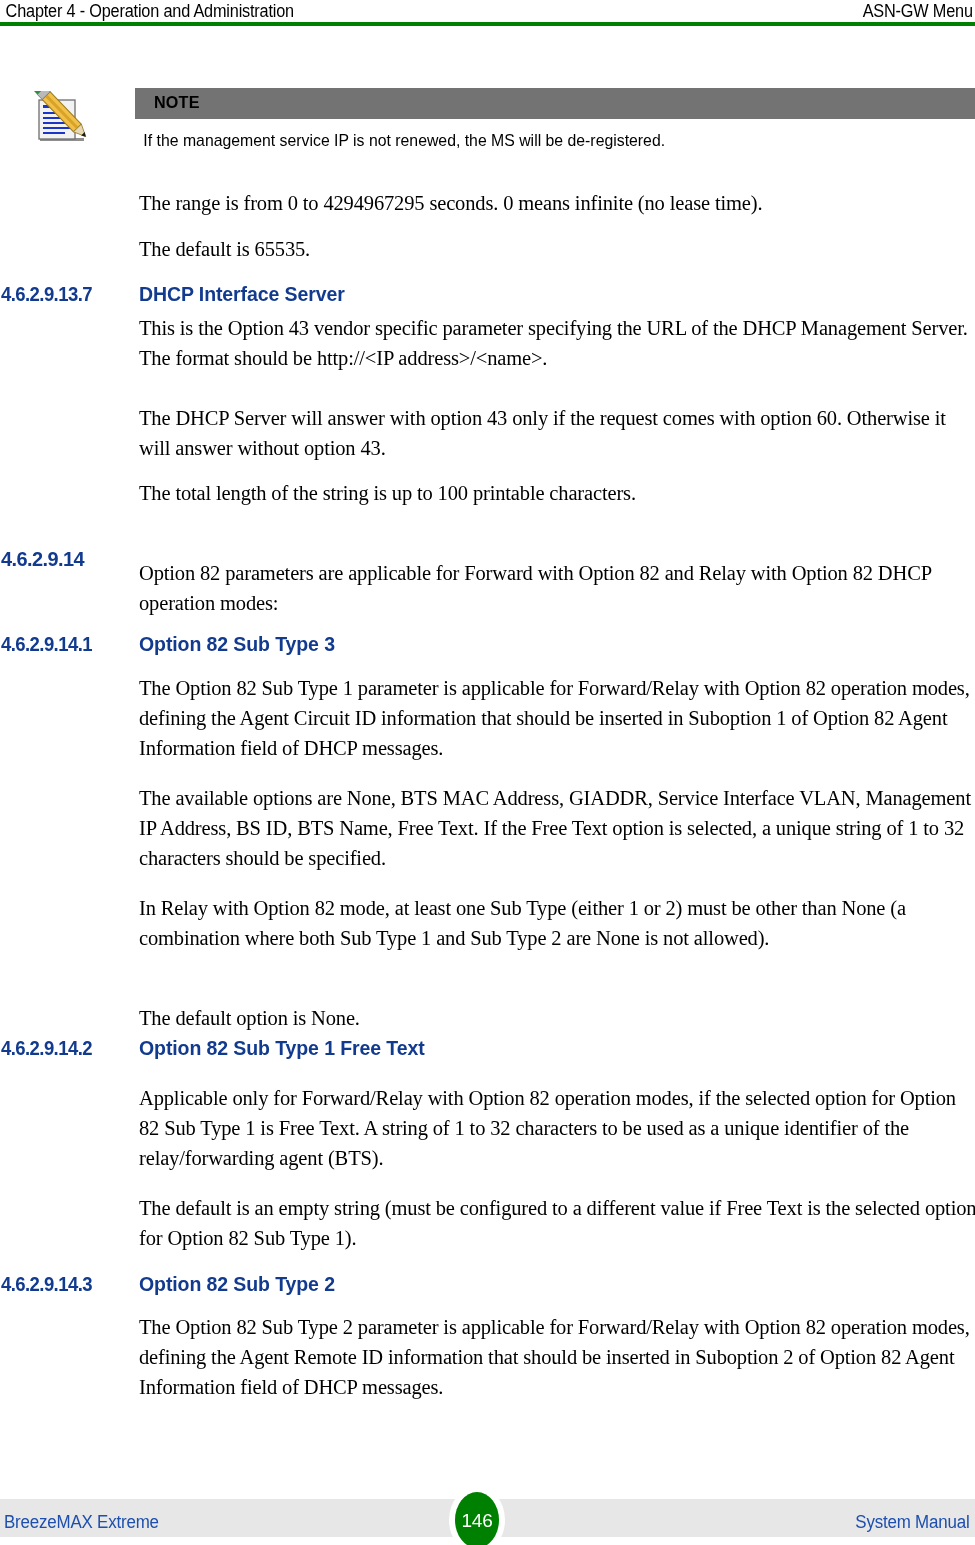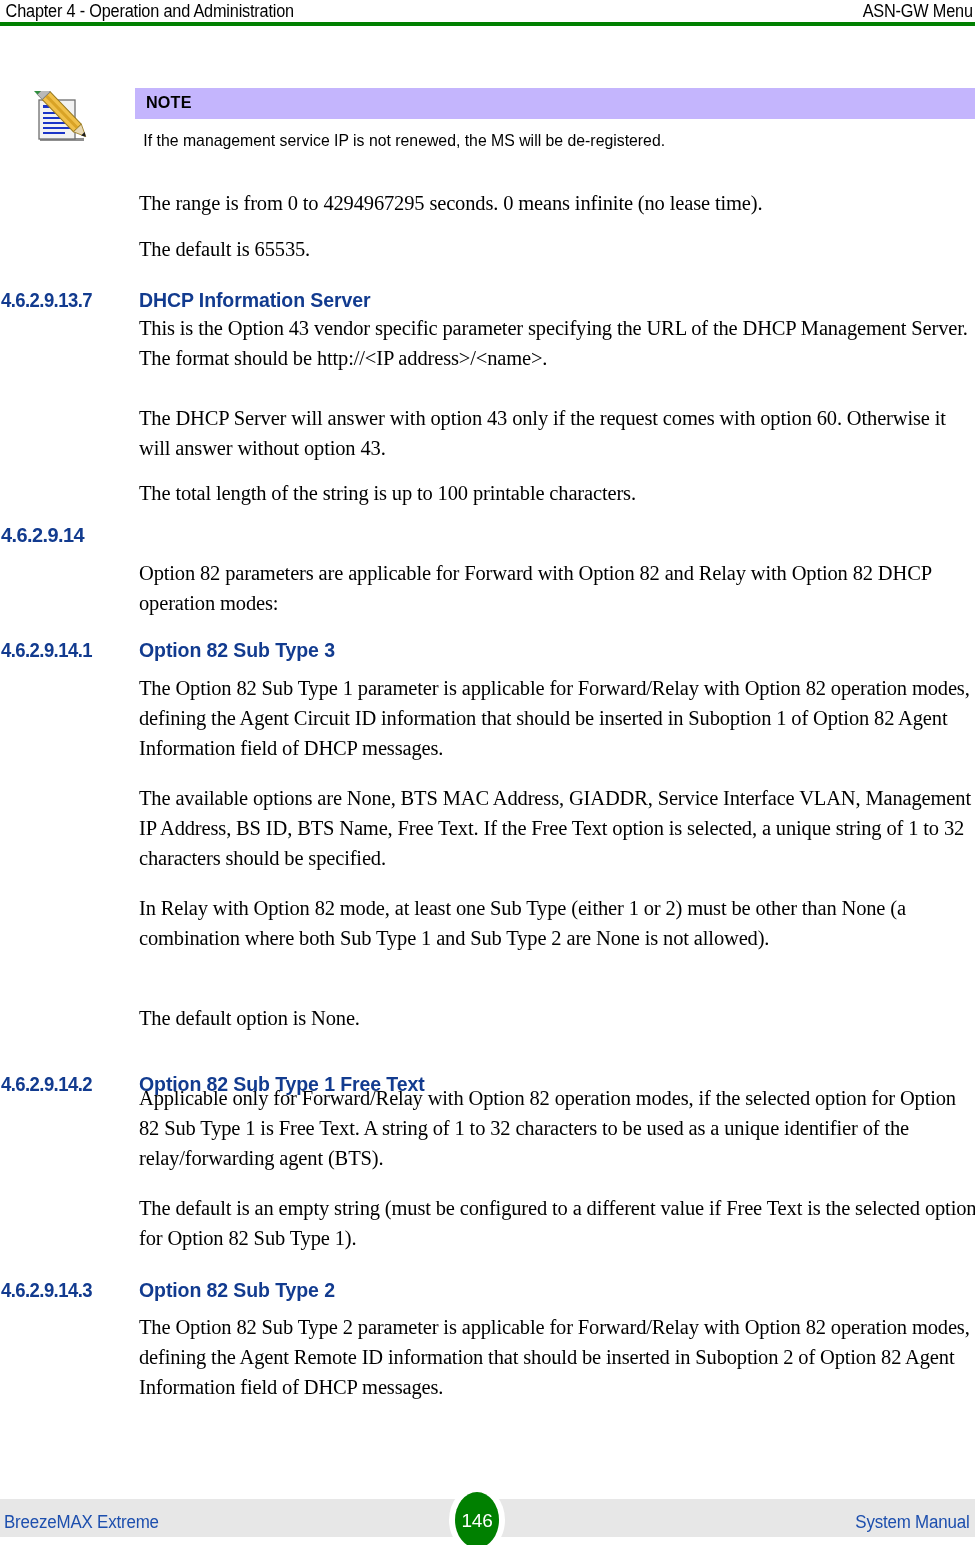--- a/index.html
+++ b/index.html
@@ -65,25 +65,25 @@
     width: 64px;
     height: 58px;
   }
   .note-body {
     position: absolute;
     left: 135px;
     top: 0;
     width: 840px;
   }
   .note-title-bar {
-    background: #c4b5fd;
+    background: #737373;
     height: 31px;
     width: 840px;
     box-sizing: border-box;
-    padding: 4px 0 0 11px;
+    padding: 4px 0 0 19px;
   }
   .note-title {
     font-family: "Liberation Sans", sans-serif;
     font-weight: bold;
     font-size: 17px;
     line-height: 22px;
     color: #000;
     letter-spacing: 0.2px;
     display: inline-block;
     transform: scaleX(0.95);
@@ -134,21 +134,21 @@
     padding-left: 1px;
     box-sizing: border-box;
     letter-spacing: -0.6px;
     transform: scaleX(0.95);
     transform-origin: left center;
   }
   .heading .ttl {
     flex: 1 1 auto;
     letter-spacing: -0.1px;
   }
-  .h-lvl7 { font-size: 19.5px; line-height: 25px; margin-top: 6px; }
+  .h-lvl7 { font-size: 19.5px; line-height: 25px; }
   .h-lvl6 { font-size: 21px;   line-height: 27px; }
 
   
   .page-footer {
     position: absolute;
     left: 0;
     top: 1499px;
     width: 975px;
     height: 38px;
     background: #e7e7e7;
@@ -250,33 +250,33 @@
 
 <div class="body-col" style="top:188px;">
   <p class="para">The range is from 0 to 4294967295 seconds. 0 means infinite (no lease time).</p>
 </div>
 <div class="body-col" style="top:234px;">
   <p class="para">The default is 65535.</p>
 </div>
 
 <div class="heading h-lvl7" style="top:282px;">
   <span class="num">4.6.2.9.13.7</span>
-  <span class="ttl">DHCP Information Server</span>
+  <span class="ttl">DHCP Interface Server</span>
 </div>
 <div class="body-col" style="top:313px;">
   <p class="para">This is the Option 43 vendor specific parameter specifying the URL of the DHCP Management Server. The format should be http://&lt;IP address&gt;/&lt;name&gt;.</p>
 </div>
 <div class="body-col" style="top:403px;">
   <p class="para">The DHCP Server will answer with option 43 only if the request comes with option 60. Otherwise it will answer without option 43.</p>
 </div>
 <div class="body-col" style="top:478px;">
   <p class="para">The total length of the string is up to 100 printable characters.</p>
 </div>
 
-<div class="heading h-lvl6" style="top:521px;gap:44px;">
+<div class="heading h-lvl6" style="top:545px;gap:44px;">
   <span class="num">4.6.2.9.14</span>
 </div>
 <div class="body-col" style="top:558px;">
   <p class="para">Option 82 parameters are applicable for Forward with Option 82 and Relay with Option 82 DHCP operation modes:</p>
 </div>
 
 <div class="heading h-lvl7" style="top:632px;">
   <span class="num">4.6.2.9.14.1</span>
   <span class="ttl">Option 82 Sub Type 3</span>
 </div>
@@ -286,21 +286,21 @@
 <div class="body-col" style="top:783px;">
   <p class="para">The available options are None, BTS MAC Address, GIADDR, Service Interface VLAN, Management IP Address, BS ID, BTS Name, Free Text. If the Free Text option is selected, a unique string of 1 to 32 characters should be specified.</p>
 </div>
 <div class="body-col" style="top:893px;">
   <p class="para">In Relay with Option 82 mode, at least one Sub Type (either 1 or 2) must be other than None (a combination where both Sub Type 1 and Sub Type 2 are None is not allowed).</p>
 </div>
 <div class="body-col" style="top:1003px;">
   <p class="para">The default option is None.</p>
 </div>
 
-<div class="heading h-lvl7" style="top:1066px;align-items:center;">
+<div class="heading h-lvl7" style="top:1036px;align-items:center;">
   <span class="num">4.6.2.9.14.2</span>
   <span class="ttl">Option 82 Sub Type 1 Free Text</span>
 </div>
 <div class="body-col" style="top:1083px;">
   <p class="para">Applicable only for Forward/Relay with Option 82 operation modes, if the selected option for Option 82 Sub Type 1 is Free Text. A string of 1 to 32 characters to be used as a unique identifier of the relay/forwarding agent (BTS).</p>
 </div>
 <div class="body-col" style="top:1193px;">
   <p class="para">The default is an empty string (must be configured to a different value if Free Text is the selected option for Option 82 Sub Type 1).</p>
 </div>
 

